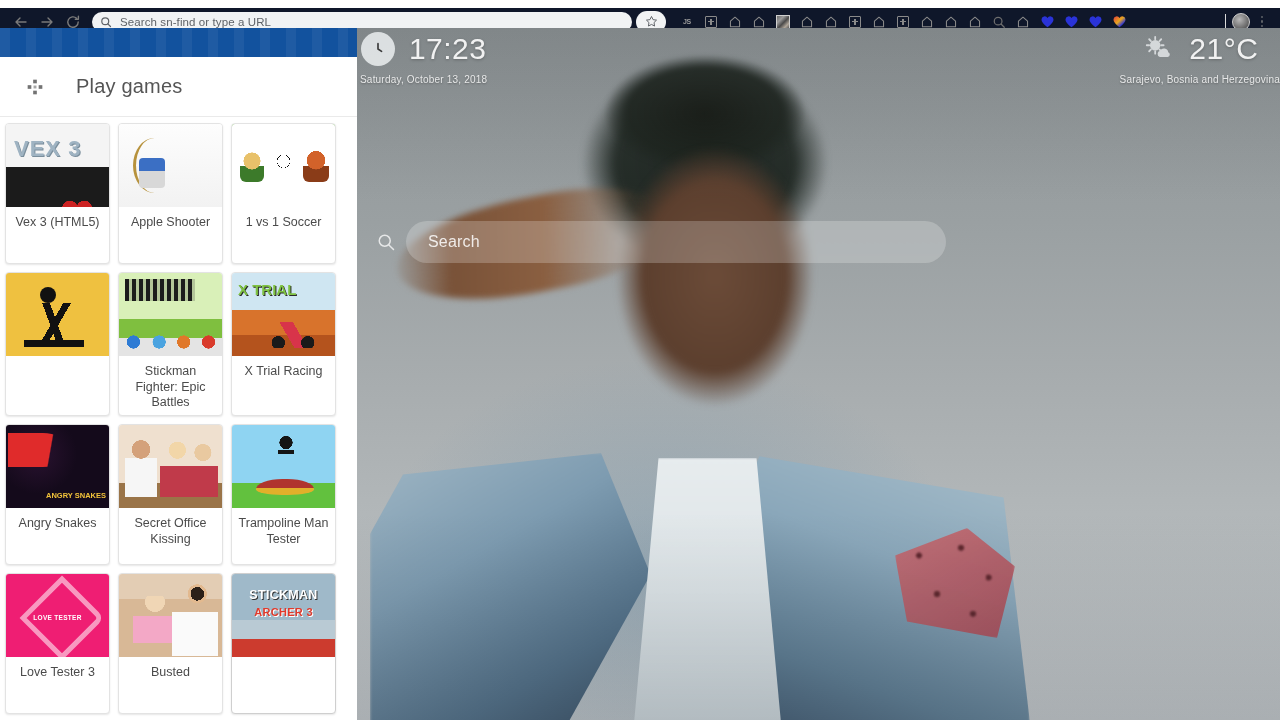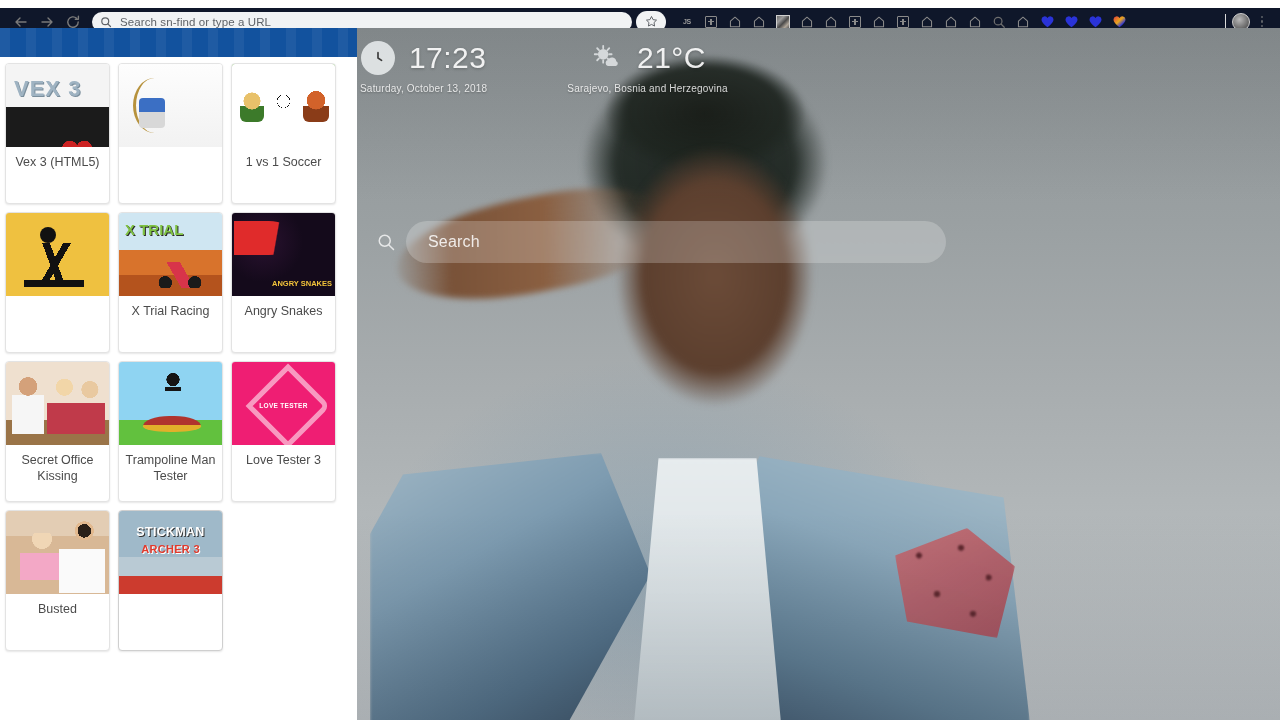--- a/index.html
+++ b/index.html
@@ -183,23 +183,23 @@
     clip-path: polygon(0% 25%, 60% 0%, 100% 35%, 85% 100%, 10% 85%);
     filter: blur(1.2px); opacity: .92;
   }
   #bg-vignette {
     position: absolute; inset: 0;
     background: linear-gradient(180deg, rgba(90,95,98,.25) 0%, rgba(0,0,0,0) 25%, rgba(0,0,0,0) 70%, rgba(60,70,80,.18) 100%);
   }
 
   
   #widgets {
-    position: absolute; top: 13px; left: 360px;
+    position: absolute; top: 4px; left: 360px;
     width: 920px; height: 90px;
-    display: flex; justify-content: flex-start; gap: 80px;
+    display: flex; justify-content: space-between; gap: 80px;
     pointer-events: none;
   }
   .widget { display: flex; flex-direction: column; align-items: center; }
   .widget-row { display: flex; align-items: center; gap: 14px; }
   #clock-circle {
     width: 34px; height: 34px; border-radius: 50%;
     background: rgba(235,238,240,.85);
     display: flex; align-items: center; justify-content: center;
   }
   #weather-circle {
@@ -676,37 +676,54 @@
       </svg>
     </div>
     <div id="center-search-box">
       <span id="center-search-placeholder">Search</span>
     </div>
   </div>
 
   <div id="sidebar">
     <div id="sidebar-topbar"></div>
 
+    <div id="sidebar-header">
+      <div id="sidebar-header-icon">
+        <svg width="22" height="22" viewBox="0 0 24 24" fill="#6b6b6b">
+          <path d="M10 4h4v4h-4z" opacity=".95"></path>
+          <path d="M10 16h4v4h-4z" opacity=".95"></path>
+          <path d="M4 10h4v4H4z" opacity=".95"></path>
+          <path d="M16 10h4v4h-4z" opacity=".95"></path>
+          <path d="M10.4 10.4h3.2v3.2h-3.2z" opacity=".6"></path>
+        </svg>
+      </div>
+      <div id="sidebar-title">Play games</div>
+    </div>
 
     <div id="games-grid">
         <div class="game-tile">
           <div class="game-thumb th-vex"></div>
           <div class="game-label">Vex 3 (HTML5)</div>
         </div>
         <div class="game-tile">
           <div class="game-thumb th-apple"></div>
+          <div class="game-label">Apple Shooter</div>
         </div>
         <div class="game-tile">
           <div class="game-thumb th-soccer"></div>
           <div class="game-label">1 vs 1 Soccer</div>
         </div>
         <div class="game-tile">
           <div class="game-thumb th-spear"></div>
         </div>
         <div class="game-tile">
+          <div class="game-thumb th-sfighter"></div>
+          <div class="game-label">Stickman Fighter: Epic Battles</div>
+        </div>
+        <div class="game-tile">
           <div class="game-thumb th-xtrial"></div>
           <div class="game-label">X Trial Racing</div>
         </div>
         <div class="game-tile">
           <div class="game-thumb th-snakes"></div>
           <div class="game-label">Angry Snakes</div>
         </div>
         <div class="game-tile">
           <div class="game-thumb th-office"></div>
           <div class="game-label">Secret Office Kissing</div>

